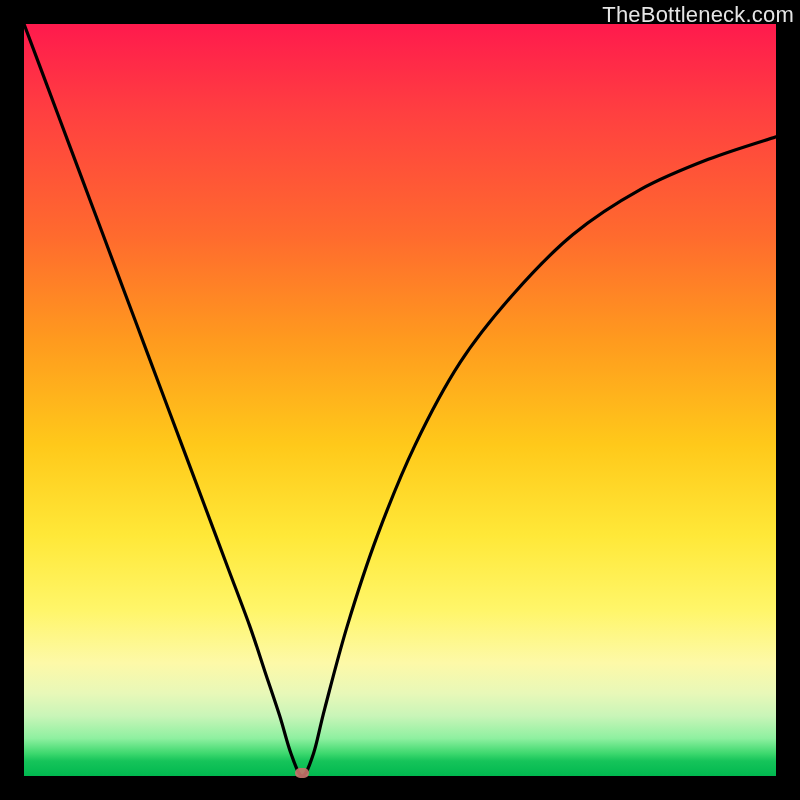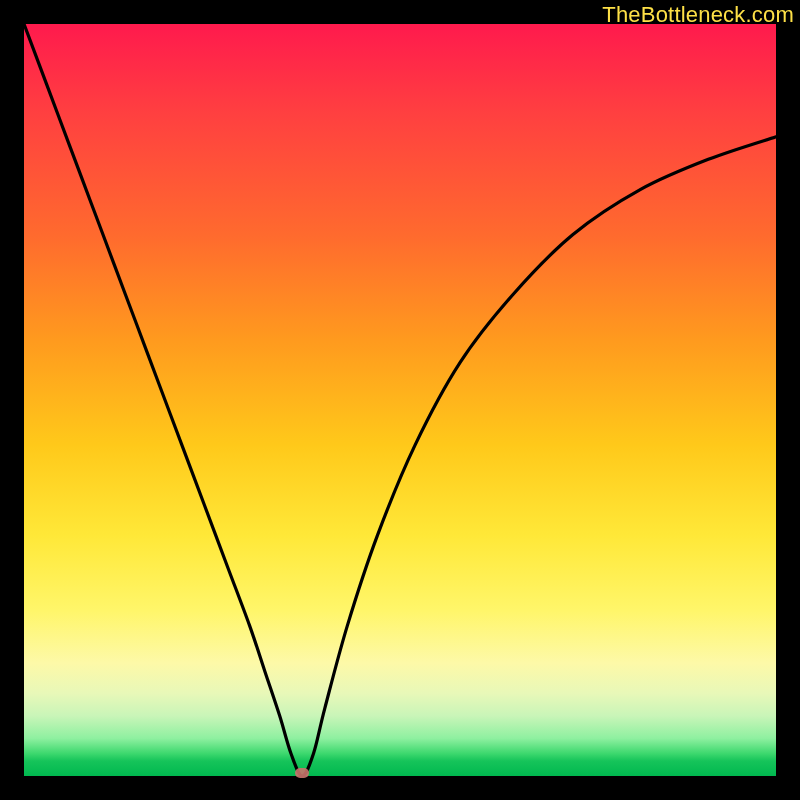--- a/index.html
+++ b/index.html
@@ -56,21 +56,21 @@
     width: 14px;
     height: 10px;
     border-radius: 5px;
     background: #c9726b;
     opacity: 0.9;
   }
   .watermark {
     position: absolute;
     top: 2px;
     right: 6px;
-    color: #fde047;
+    color: #e5e5e5;
     font-size: 22px;
     letter-spacing: 0.2px;
     user-select: none;
   }
 </style>
 </head>
 <body>
 
 <div class="watermark">TheBottleneck.com</div>
 

